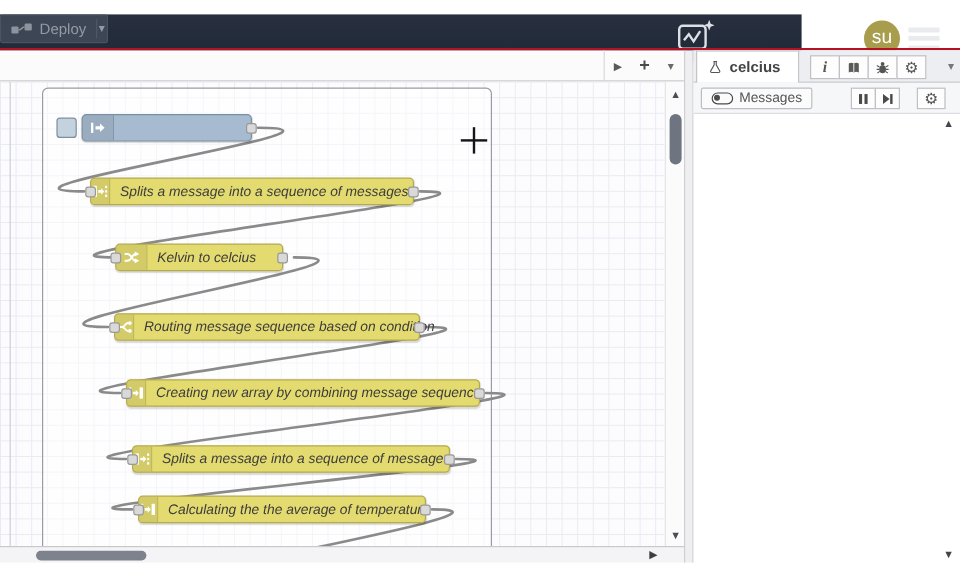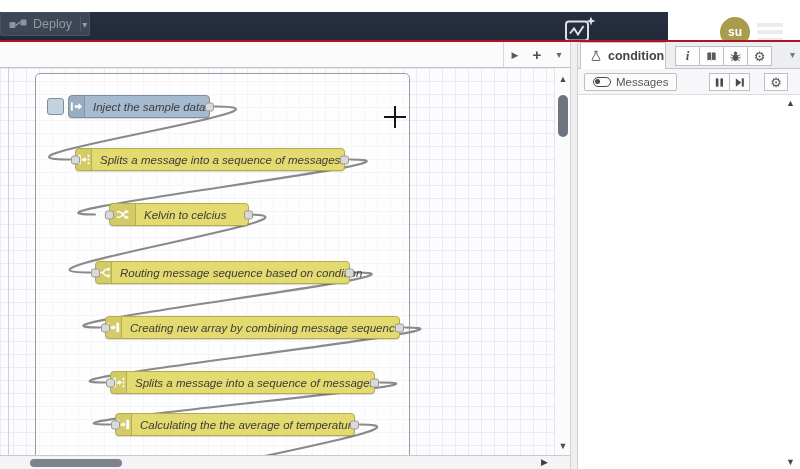--- a/index.html
+++ b/index.html
@@ -11,21 +11,21 @@
             background:linear-gradient(#28303f,#1f2836);margin-top:12px; }
   .red-line { position:absolute; top:40px; left:0; width:800px; height:2px; background:#b11325; }
   .hbtn { position:absolute; display:flex; align-items:center; justify-content:center; }
   .flow-preview-btn { left:563px; top:5px; width:34px; height:30px; }
   .deploy-btn { left:608px; top:8px; width:90px; height:24px; background:#3d4654;
                 border:1px solid #4a5263; border-radius:2px; display:flex; align-items:center; }
   .deploy-btn .dlabel { color:#959aa4; font-size:12.5px; margin-left:6px; }
   .deploy-sep { width:1px; height:16px; background:#4e5767; margin-left:8px; }
   .deploy-caret { color:#959aa4; font-size:10px; width:16px; text-align:center; }
   .avatar { left:720px; top:5px; width:30px; height:30px; border-radius:50%;
-            background:#a89c4d; color:#fff; font-weight:bold; font-size:12px; }
+            background:#a89c4d; color:#fff; font-weight:normal; font-size:16px; }
   .hamburger { left:757px; top:11px; width:26px; height:18px; flex-direction:column; justify-content:space-between; }
   .hamburger .bar { width:26px; height:3.5px; background:#e9ebef; border-radius:1px; }
 
   
   .workspace { position:absolute; top:42px; left:0; width:570px; height:427px; }
   .flow-tabbar { position:absolute; top:0; left:0; width:570px; height:26px;
                  background:#fbfbfc; border-bottom:1px solid #bfbfbf; }
   .tabbar-actions { position:absolute; right:0; top:0; height:25px; display:flex;
                     border-left:1px solid #d9d9dd; }
   .tabbar-actions .tb { width:22px; height:25px; display:flex; align-items:center;
@@ -174,38 +174,37 @@
         <span class="h"></span>
     </div>
   <div class="flow-node" style="left: 68px; top: 27px; width: 142px; background: rgb(166, 187, 207); border-color: rgb(123, 143, 161);">
         <div class="inject-btn"></div>
         <div class="node-icon">
           <svg viewBox="0 0 16 16" width="15" height="15">
             <rect x="2" y="3.5" width="2" height="9" fill="#fff"></rect>
             <path fill="#fff" d="M6 6.6h4V4.2L14 8l-4 3.8V9.4H6z"></path>
           </svg>
         </div>
-        <span class="node-label">Inject the sample data</span>
         <div class="port out"></div>
       </div>
       <div class="flow-node" style="left: 75px; top: 80px; width: 270px; background: rgb(227, 218, 112); border-color: rgb(181, 171, 73);">
         <div class="node-icon">
           <svg viewBox="0 0 16 16" width="15" height="15">
             <rect x="2" y="3" width="3" height="10" fill="#fff"></rect>
             <path fill="#fff" d="M6.3 6.8h2.6V5L11.6 8l-2.7 3V9.2H6.3z"></path>
             <rect x="12.4" y="3" width="1.8" height="2.2" fill="#fff"></rect>
             <rect x="12.4" y="6.9" width="1.8" height="2.2" fill="#fff"></rect>
             <rect x="12.4" y="10.8" width="1.8" height="2.2" fill="#fff"></rect>
           </svg>
         </div>
         <span class="node-label">Splits a message into a sequence of messages.</span>
         <div class="port in"></div>
         <div class="port out"></div>
       </div>
-      <div class="flow-node" style="left: 109px; top: 135px; width: 140px; background: rgb(227, 218, 112); border-color: rgb(181, 171, 73);">
+      <div class="flow-node" style="left: 96px; top: 135px; width: 140px; background: rgb(227, 218, 112); border-color: rgb(181, 171, 73);">
         <div class="node-icon">
           <svg viewBox="0 0 16 16" width="15" height="15">
             <path d="M2 5h2.5c4 0 4 6 7 6" stroke="#fff" stroke-width="1.7" fill="none"></path>
             <path d="M2 11h2.5c4 0 4-6 7-6" stroke="#fff" stroke-width="1.7" fill="none"></path>
             <path fill="#fff" d="M11 2.7L15 5l-4 2.3z"></path>
             <path fill="#fff" d="M11 8.7L15 11l-4 2.3z"></path>
           </svg>
         </div>
         <span class="node-label">Kelvin to celcius</span>
         <div class="port in"></div>
@@ -281,21 +280,21 @@
 
 <div class="sidebar-sep"></div>
 <div class="sidebar">
   <div class="sb-tabrow">
     <div class="sb-tab">
       <span style="display:flex;">
         <svg viewBox="0 0 14 14" width="12" height="12">
           <path d="M5.2 1.5h3.6M6 1.5v3.2L2.6 10.6a1.1 1.1 0 0 0 1 1.6h6.8a1.1 1.1 0 0 0 1-1.6L8 4.7V1.5" fill="none" stroke="#555" stroke-width="1.1"></path>
         </svg>
       </span>
-      <span>condition</span>
+      <span>celcius</span>
     </div>
     <div class="sb-tab-btns">
       <div class="sq-btn info">
         <span>i</span>
       </div>
       <div class="sq-btn">
         <span style="display:flex;">
           <svg viewBox="0 0 14 14" width="13" height="13">
             <path d="M2.5 3.2C4 2.2 5.5 2.3 7 3.2c1.5-.9 3-.9 4.5 0v8c-1.5-.9-3-.9-4.5 0-1.5-.9-3-.9-4.5 0z" fill="#5a5a5a"></path>
             <path d="M7 3.2v8" stroke="#fff" stroke-width="0.8"></path>

